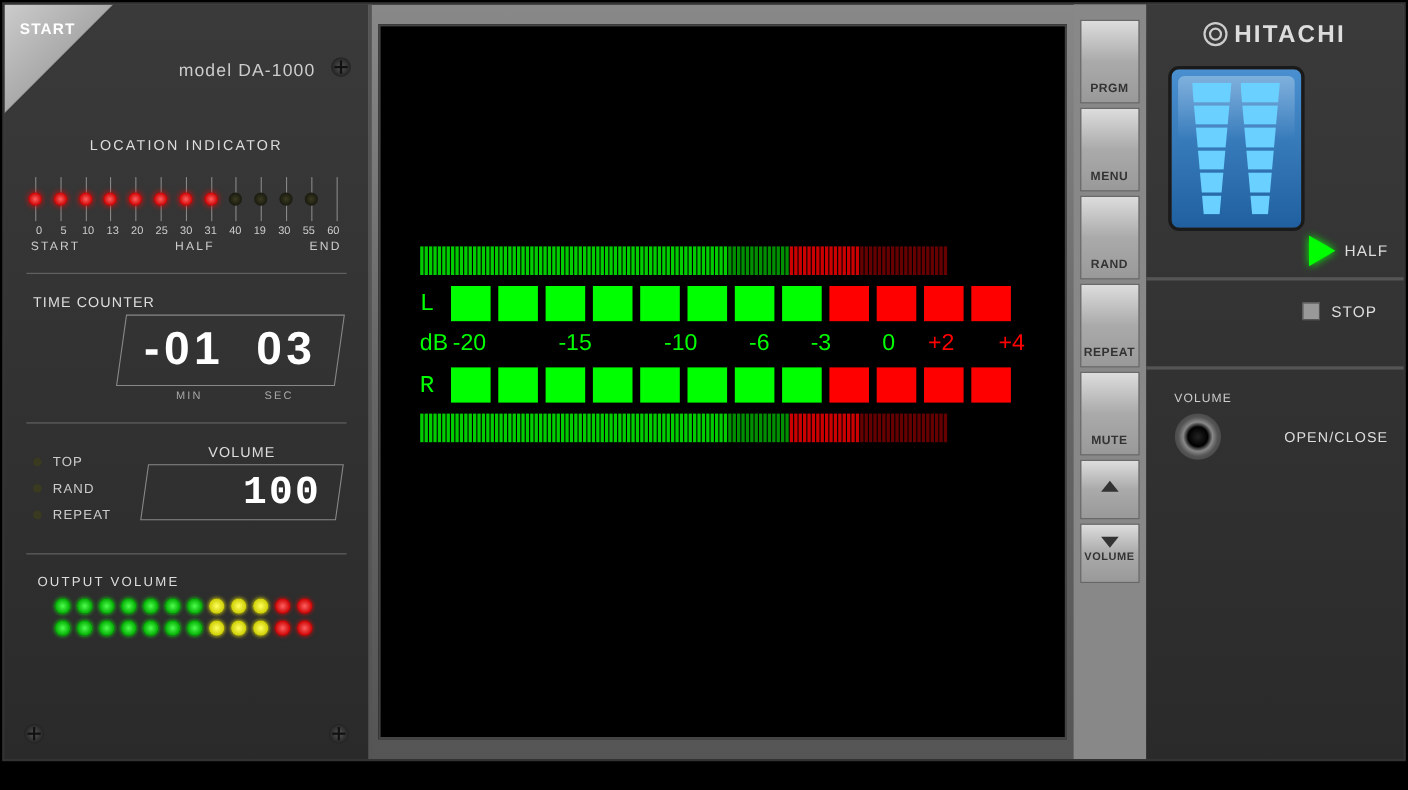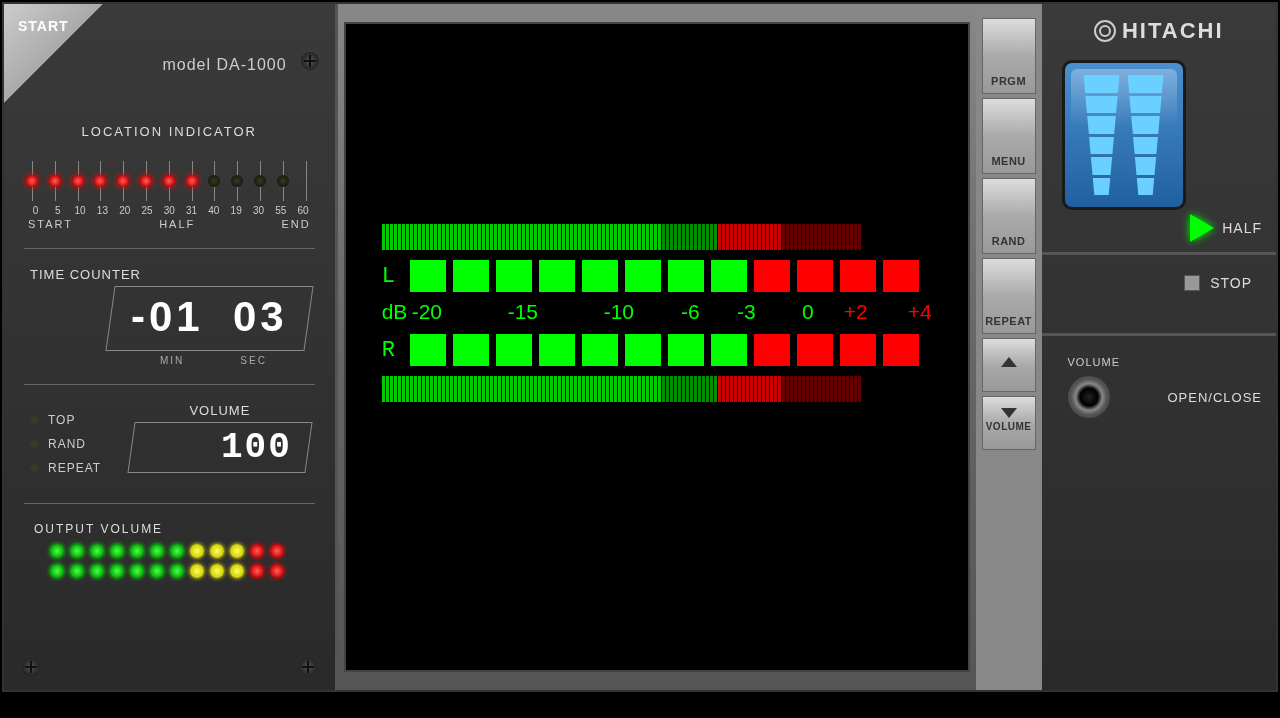--- a/index.html
+++ b/index.html
@@ -533,20 +533,21 @@
         <div class="mf r" style="opacity: 0.5;"></div>
         <div class="mf r" style="opacity: 0.5;"></div>
       </div>
 </div>
 
 <div class="btn-col">
   <div class="sq-btn">PRGM</div>
   <div class="sq-btn">MENU</div>
   <div class="sq-btn">RAND</div>
   <div class="sq-btn">REPEAT</div>
+  <div class="sq-btn">MUTE</div>
   <div class="sq-btn sm">
         <div class="tri up"></div>
       </div>
   <div class="sq-btn sm">
         <div class="tri dn"></div>
         <span>VOLUME</span>
       </div>
 </div>
 
 <div class="panel-right">

